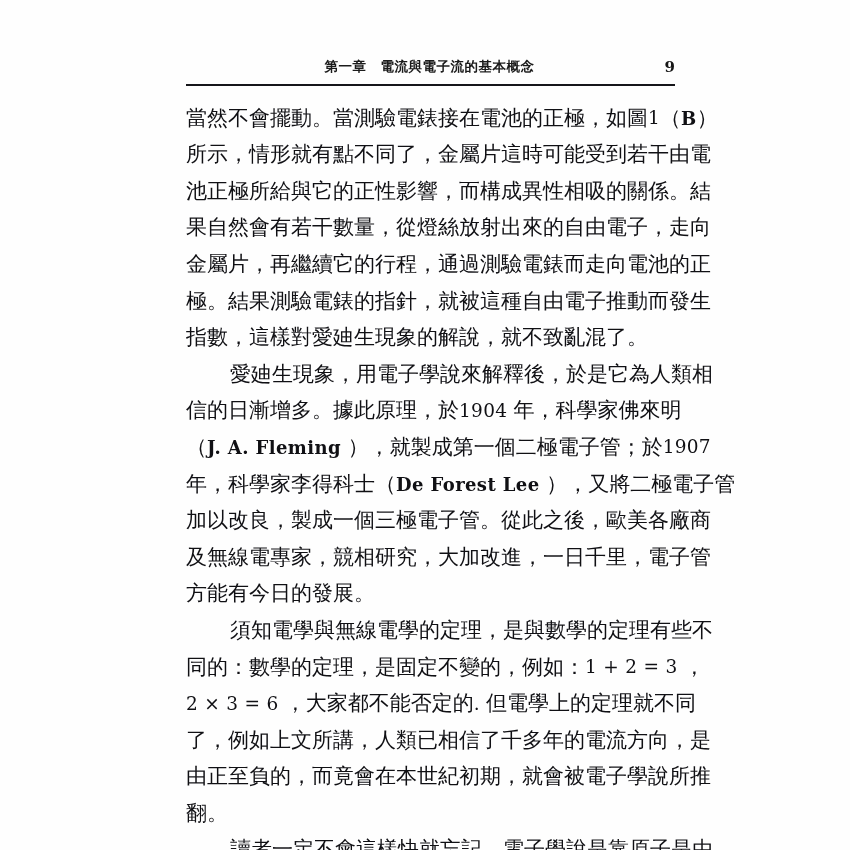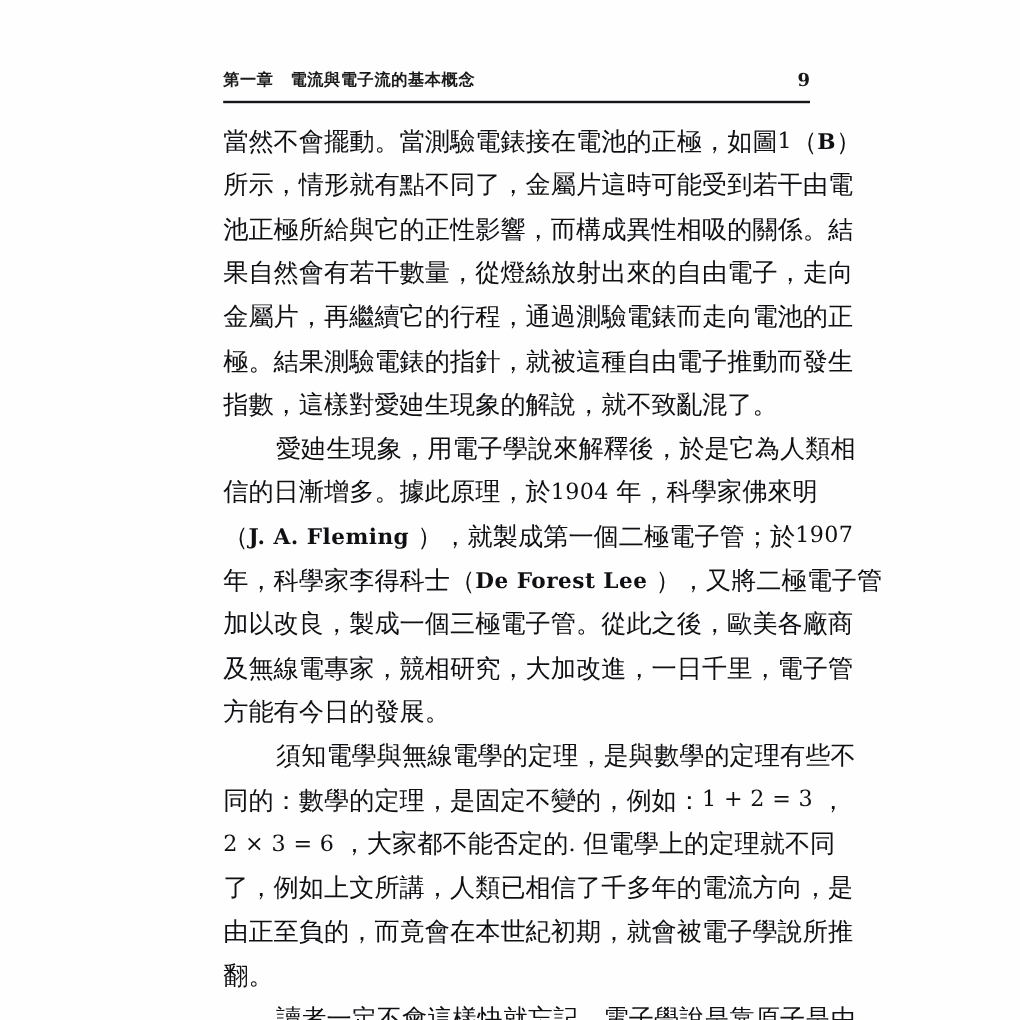--- a/index.html
+++ b/index.html
@@ -28,20 +28,21 @@
     left: 186px;
     top: 58px;
     width: 487px;
     height: 30px;
   }
   .header-title {
     position: absolute;
     left: 0;
     top: 0;
     width: 487px;
+    text-align: center;
     font-family: "DejaVu Sans", "Liberation Sans", sans-serif;
     font-weight: bold;
     font-size: 13.5px;
     letter-spacing: 0.5px;
     color: #1b1b1b;
     white-space: nowrap;
   }
   .page-number {
     position: absolute;
     right: -2px;

